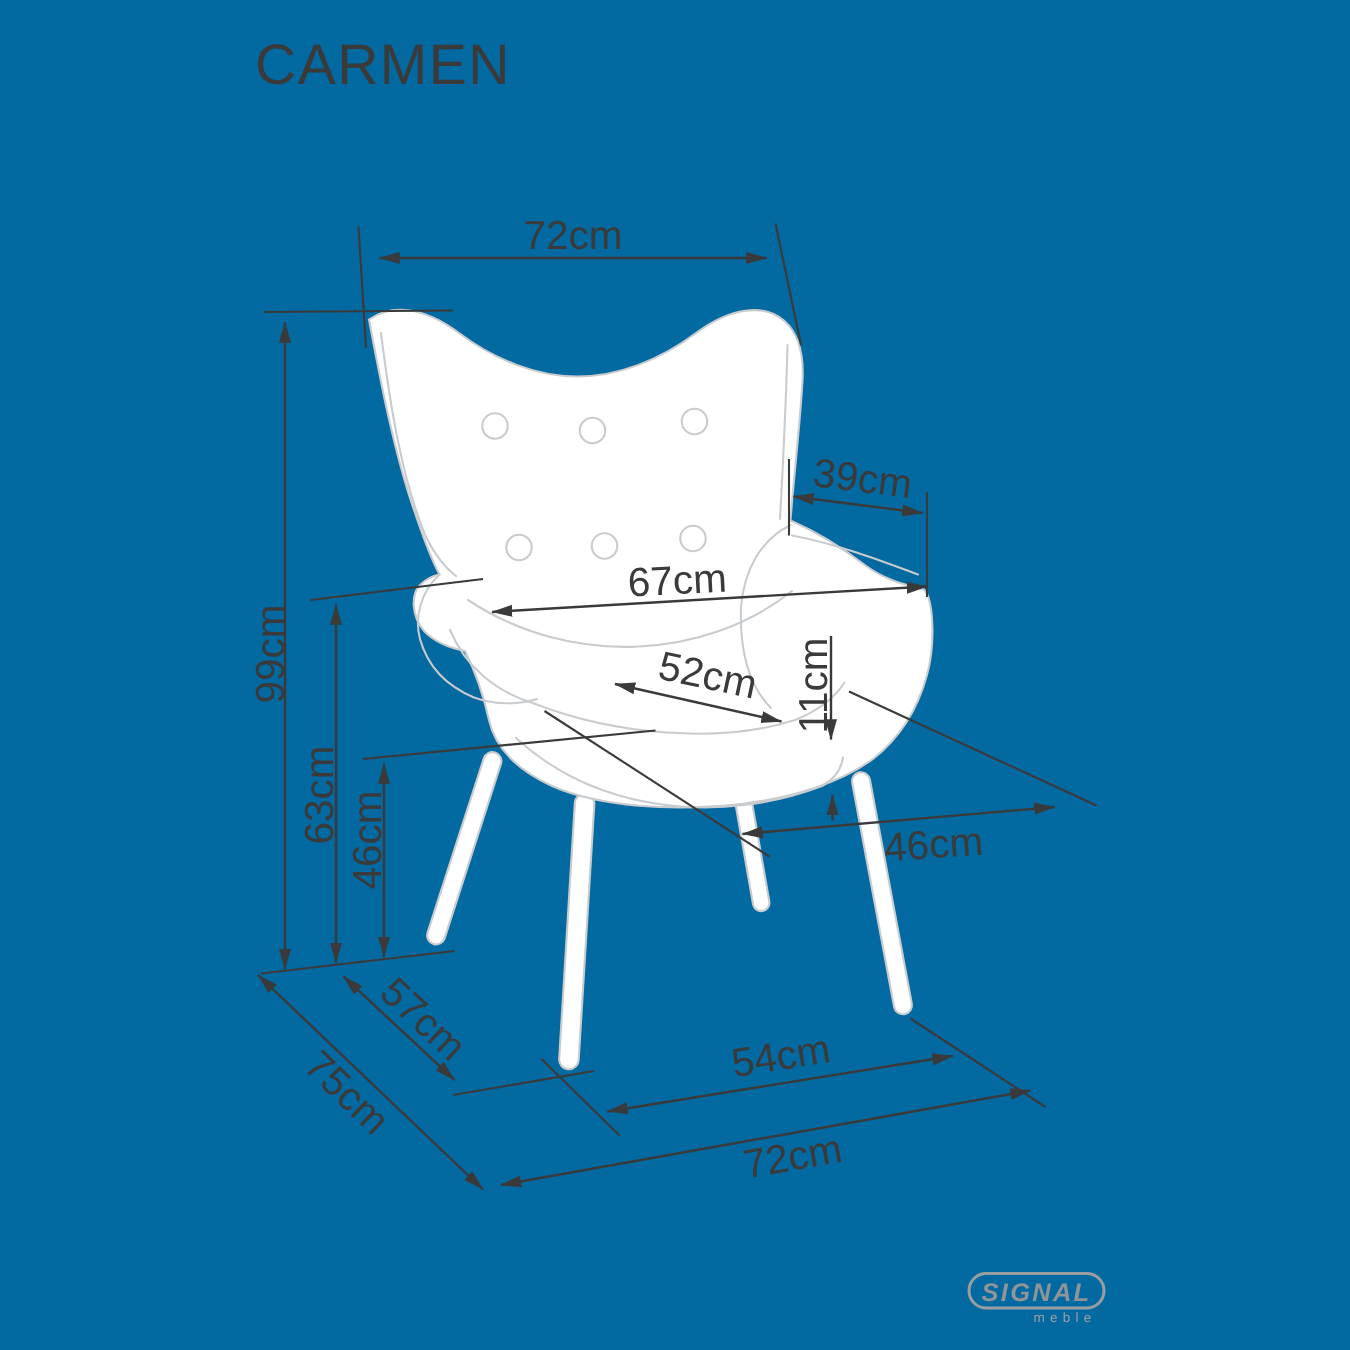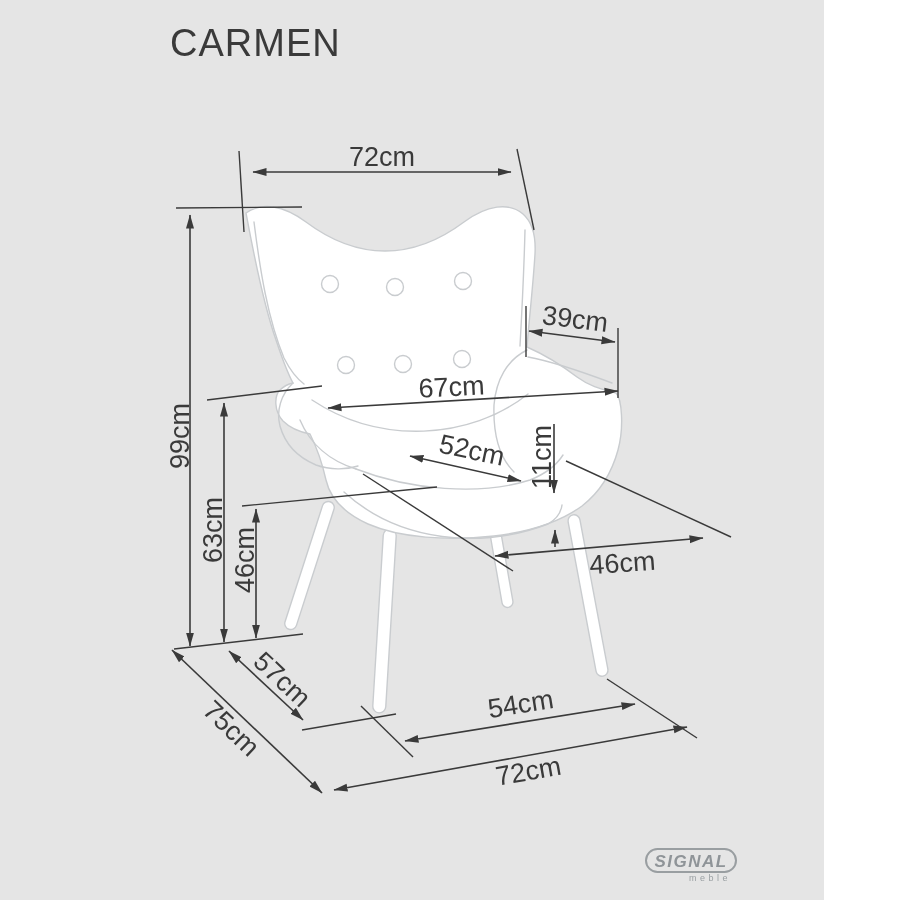--- a/index.html
+++ b/index.html
@@ -1,19 +1,19 @@
 <!DOCTYPE html>
 <html><head>
 <meta charset="utf-8">
 <style>
   html,body{margin:0;padding:0;background:#ffffff;}
   .canvas{
     position:relative;
-    width:824px;height:900px;
-    background:#e5e5e5;
+    width:900px;height:900px;
+    background:#0369a1;
     font-family:"Liberation Sans", sans-serif;
     overflow:hidden;
     text-align:center;
   }
   svg{position:absolute;left:0;top:0;}
   .dim-text{
     font-family:"Liberation Sans", sans-serif;
     font-size:27px;
     fill:#3a3a3a;
   }

